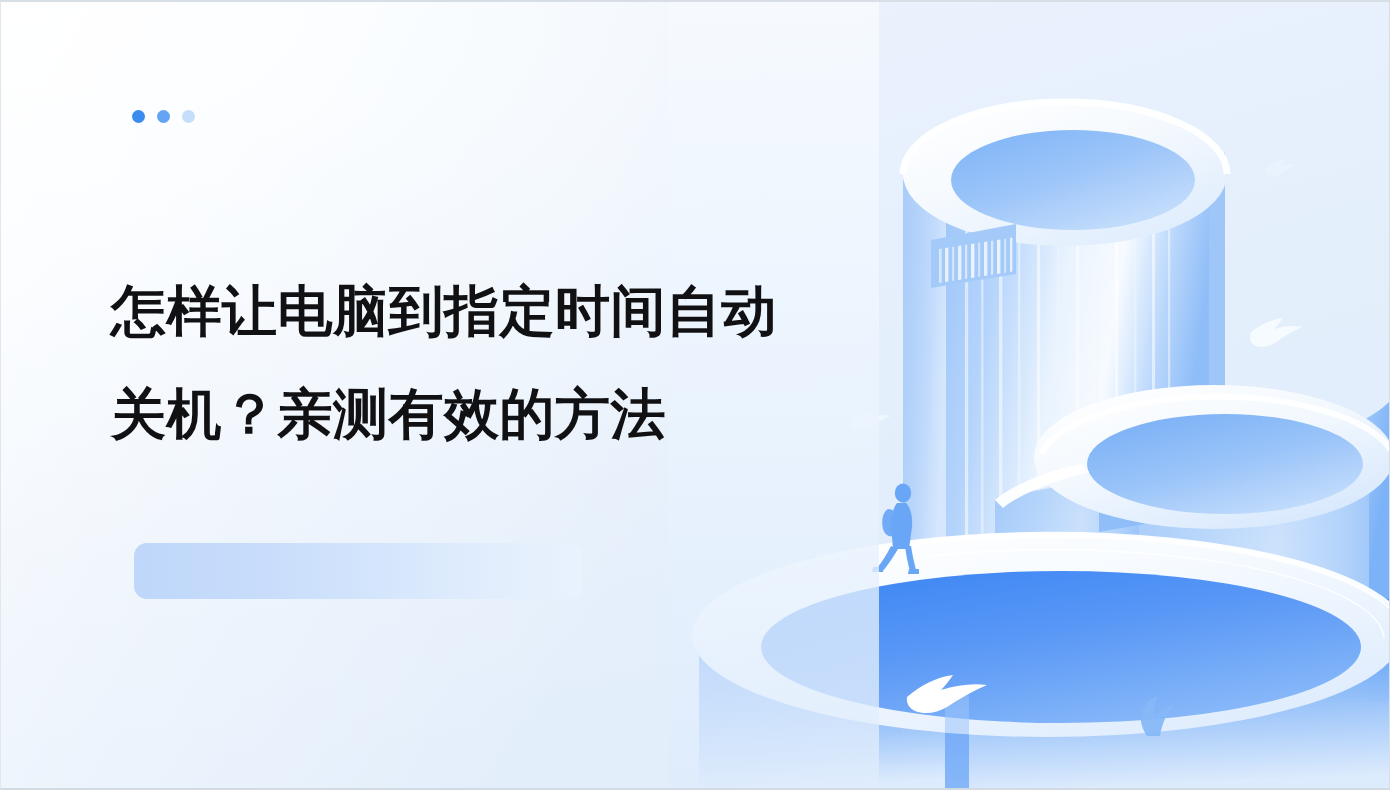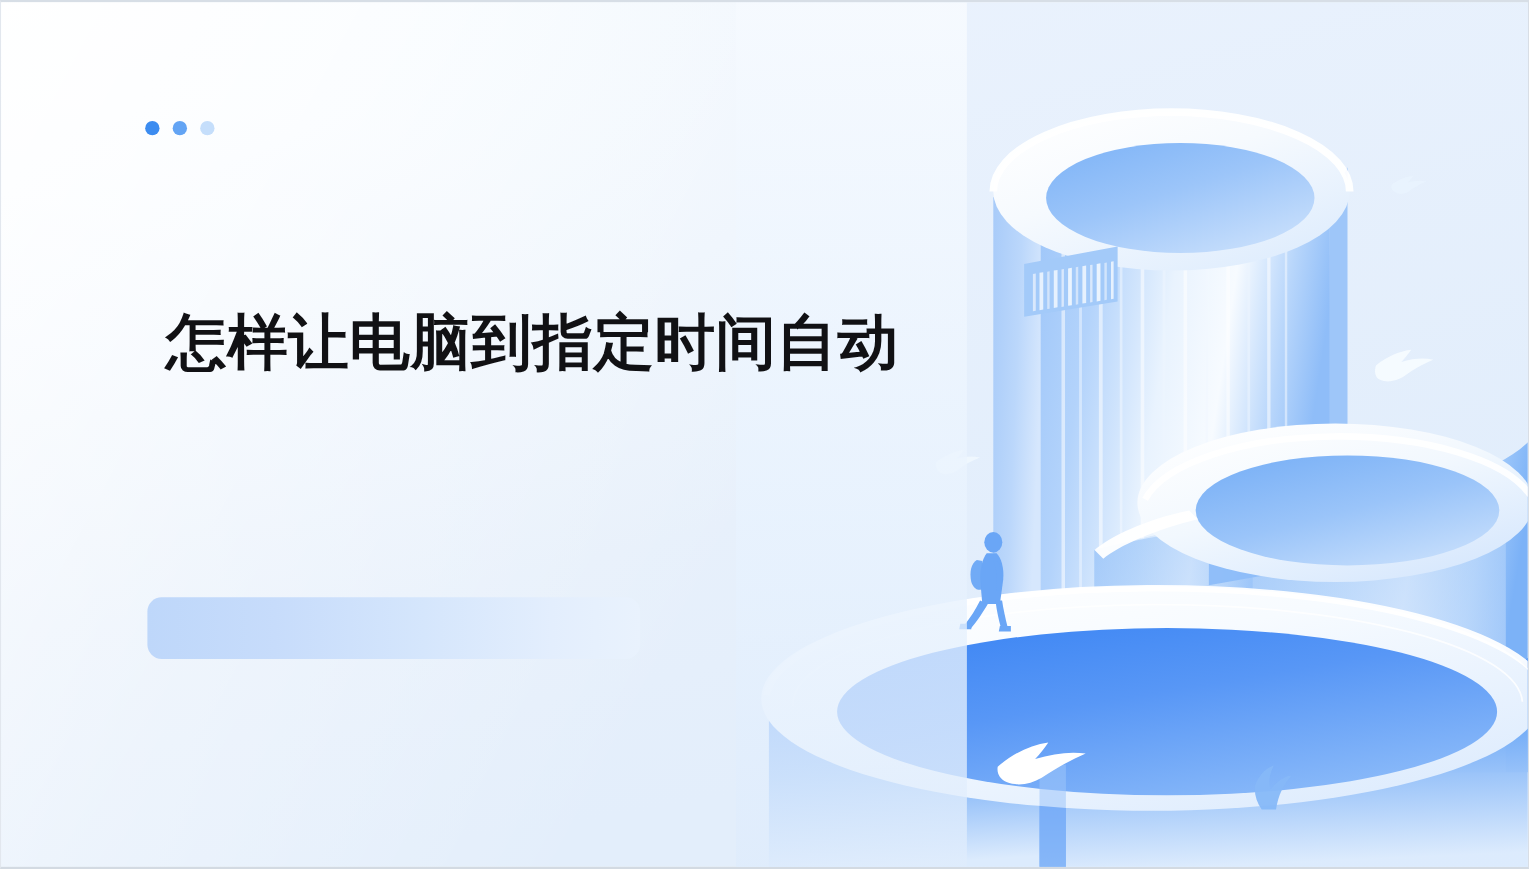--- a/index.html
+++ b/index.html
@@ -60,21 +60,21 @@
     top: 258px;
     width: 790px;
     z-index: 22;
     font-size: 55px;
     line-height: 103px;
     font-weight: 700;
     letter-spacing: 0.5px;
     color: #111114;
     font-family: "Liberation Sans", "DejaVu Sans", sans-serif;
   }
-  .headline .ln { display: block; white-space: nowrap; margin-left: 40px; }
+  .headline .ln { display: block; white-space: nowrap; }
 
   
   .pill-bar {
     position: absolute;
     left: 133px;
     top: 541px;
     width: 448px;
     height: 56px;
     border-radius: 13px;
     z-index: 20;
@@ -357,17 +357,18 @@
   </div>
 
   <div class="dots">
     <span class="dot d1"></span>
     <span class="dot d2"></span>
     <span class="dot d3"></span>
   </div>
 
   <div class="headline">
     <span class="ln">怎样让电脑到指定时间自动</span>
+    <span class="ln">关机？亲测有效的方法</span>
   </div>
 
   <div class="pill-bar"></div>
 
 </div>
 
 </body></html>

